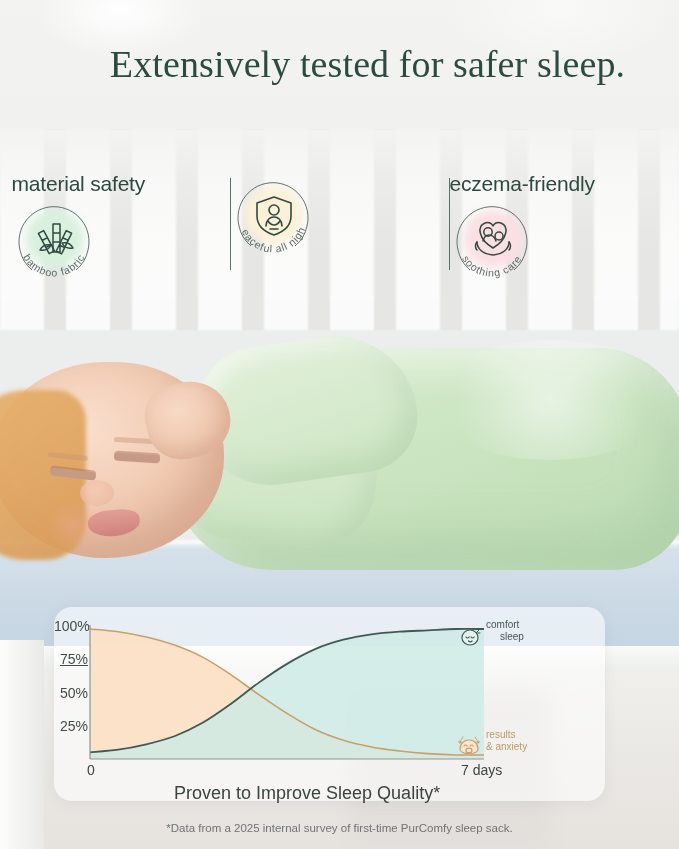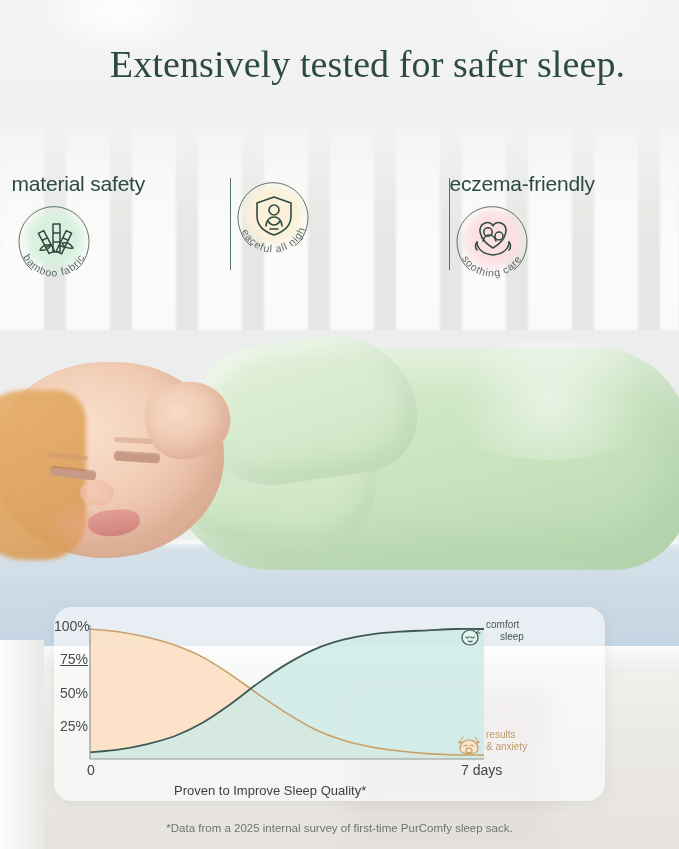--- a/index.html
+++ b/index.html
@@ -117,21 +117,21 @@
   
   .chart-card{
     position:absolute;left:54px;top:607px;width:551px;height:194px;
     background:rgba(255,255,255,.58);
     border-radius:18px;
     box-shadow:0 2px 14px rgba(120,130,130,.12);
   }
   .chart-inner{position:absolute;inset:0;}
   .ytick{position:absolute;right:0;font-size:14px;color:#444c4a;text-align:right;white-space:nowrap;}
   .xtick{position:absolute;font-size:14px;color:#3d4543;}
-  .xcaption{position:absolute;font-size:13px;color:#3b4442;white-space:nowrap;}
+  .xcaption{position:absolute;font-size:18px;color:#3b4442;white-space:nowrap;}
   .legend{position:absolute;font-size:10px;line-height:1.18;white-space:nowrap;}
   .legend.comfort{color:#4a5553;}
   .legend.crying{color:#bd9a6a;}
 
   .footnote{position:absolute;left:0;top:822px;width:679px;text-align:center;
     font-size:11.5px;color:#6e7472;}
 </style>
 </head>
 <body>
 

